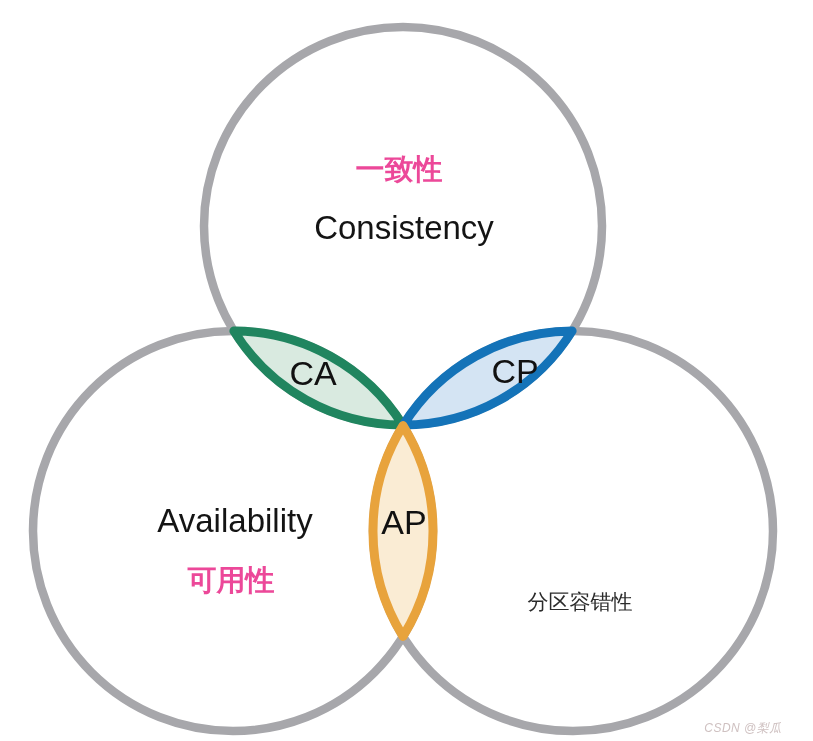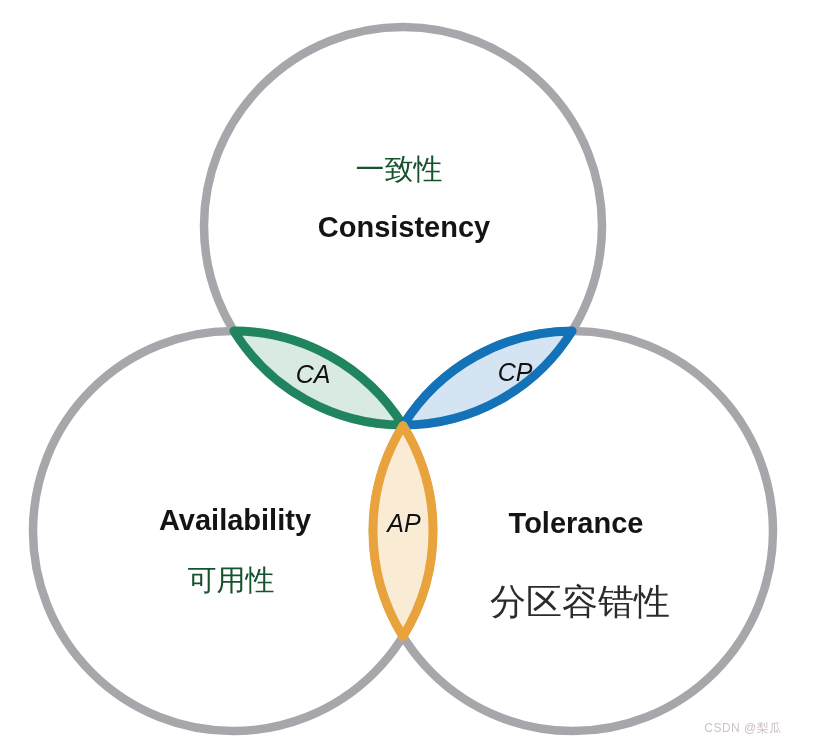--- a/index.html
+++ b/index.html
@@ -13,24 +13,24 @@
   }
   .stage svg { position: absolute; left: 0; top: 0; }
   .label {
     position: absolute;
     transform: translate(-50%, -50%);
     white-space: nowrap;
     color: #1f1f1f;
     text-align: center;
     line-height: 1.15;
   }
-  .zh { font-size: 29px; font-weight: 400; color: #14532d; }
-  .zh-small { font-size: 36px; font-weight: 400; color: #2b2b2b; }
-  .en { font-size: 29px; font-weight: 700; color: #141414; }
-  .lens-label { font-size: 25px; font-weight: 400; color: #111111; font-style: italic; }
+  .zh { font-size: 29px; font-weight: 700; color: #ec4899; }
+  .zh-small { font-size: 21px; font-weight: 400; color: #2b2b2b; }
+  .en { font-size: 33px; font-weight: 400; color: #141414; }
+  .lens-label { font-size: 34px; font-weight: 400; color: #111111; }
   .pt-en { line-height: 47px; }
   .watermark {
     position: absolute;
     transform: translate(-50%, -50%);
     font-size: 12px;
     color: #cfc1c1;
     letter-spacing: 0.5px;
     white-space: nowrap;
   }
 </style>
@@ -50,23 +50,22 @@
     <path d="M 403 425.6 A 200 200 0 0 1 403 636.4 A 200 200 0 0 1 403 425.6 Z" stroke-width="9" stroke-linejoin="round" fill="#FAECD4" stroke="#E8A33C"></path>
   </svg>
 
   <div class="label zh" style="left:399px; top:170px;">一致性</div>
   <div class="label en" style="left:404px; top:228px;">Consistency</div>
 
   <div class="label en" style="left:235px; top:521px;">Availability</div>
   <div class="label zh" style="left:231px; top:581px;">可用性</div>
 
   <div class="label en pt-en" style="left:576px; top:523px;">
-    <div>Tolerance</div>
   </div>
   <div class="label zh-small" style="left:580px; top:602px;">分区容错性</div>
 
   <div class="label lens-label" style="left:313px; top:374px;">CA</div>
   <div class="label lens-label" style="left:515px; top:372px;">CP</div>
   <div class="label lens-label" style="left:404px; top:523px;">AP</div>
 
-  <div class="watermark" style="left:743px; top:728px;">CSDN @梨瓜</div>
+  <div class="watermark" style="left:743px; top:728px;font-style:italic;">CSDN @梨瓜</div>
 
 </div>
 
 </body></html>

